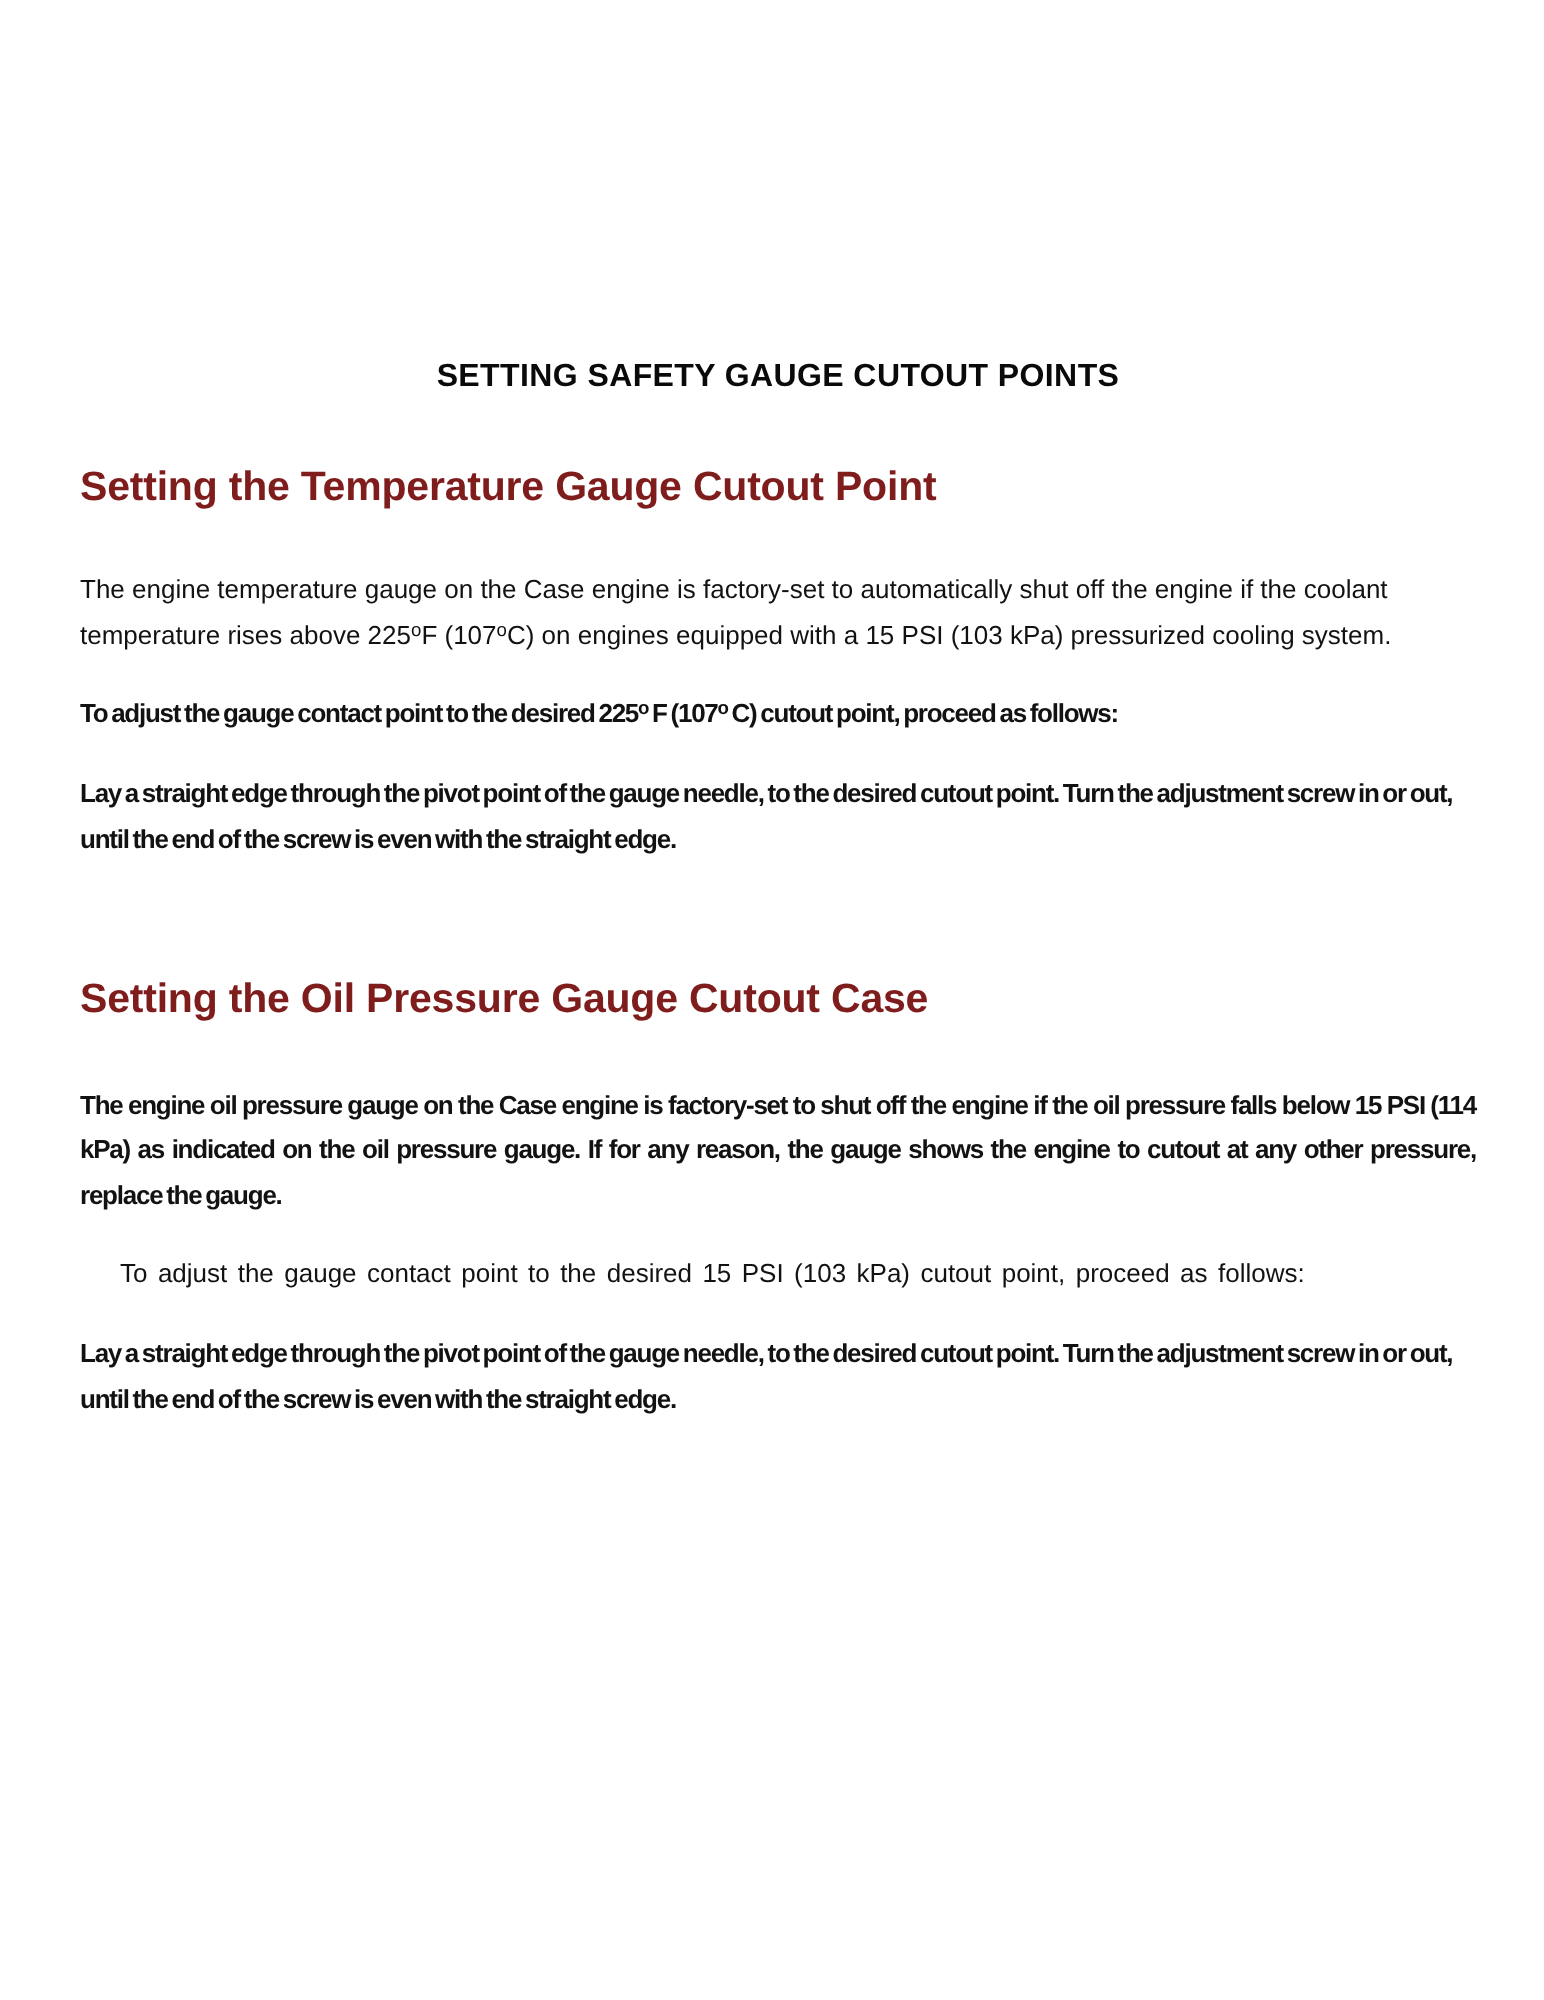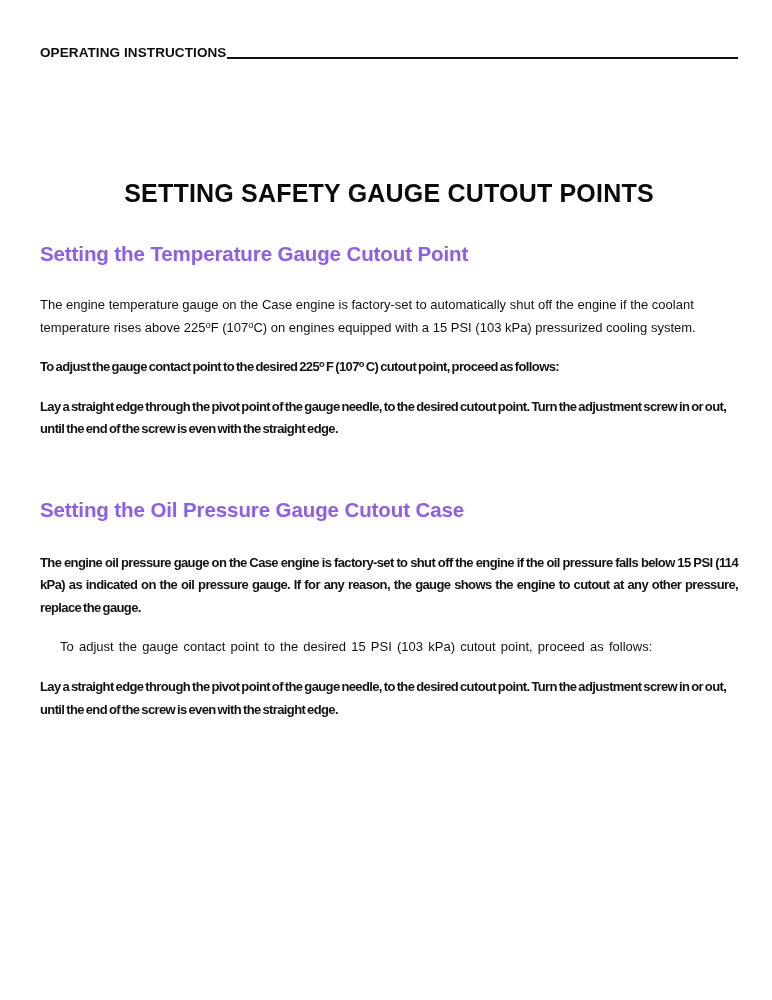--- a/index.html
+++ b/index.html
@@ -54,39 +54,39 @@
 
   
   .content {
     position: absolute;
     left: 40px;
     top: 180px;
     width: 698px;
   }
 
   .doc-title {
-    font-size: 25px;
+    font-size: 16px;
     font-weight: bold;
     text-align: center;
     letter-spacing: 0.2px;
     line-height: 1.1;
     margin: 0 0 0 0;
     color: #0a0a0a;
   }
 
   .section {
     margin-top: 0;
   }
   .section-heading {
     font-size: 20.5px;
     font-weight: bold;
     letter-spacing: -0.1px;
     line-height: 1.15;
     margin: 0;
-    color: #8b5cf6;
+    color: #7f1d1d;
   }
 
   .para {
     font-size: 13px;
     line-height: 22.6px;
     margin: 0;
     color: #121212;
     text-align: justify;
     text-justify: inter-word;
   }
@@ -117,24 +117,20 @@
   .gap-h1-to-p      { height: 29px; }
   .gap-p            { height: 17px; }
   .gap-sec          { height: 57px; }
   .gap-h2-to-p      { height: 30px; }
 </style>
 </head>
 <body>
 
 <div class="page">
 
-  <div class="header">
-    <span class="header-title">OPERATING INSTRUCTIONS</span>
-    <span class="header-rule"></span>
-  </div>
 
   <div class="content">
 
     <h1 class="doc-title">SETTING SAFETY GAUGE CUTOUT POINTS</h1>
 
     <div class="gap-title-to-h1"></div>
 
     <section class="section">
       <h2 class="section-heading">Setting the Temperature Gauge Cutout Point</h2>
 

